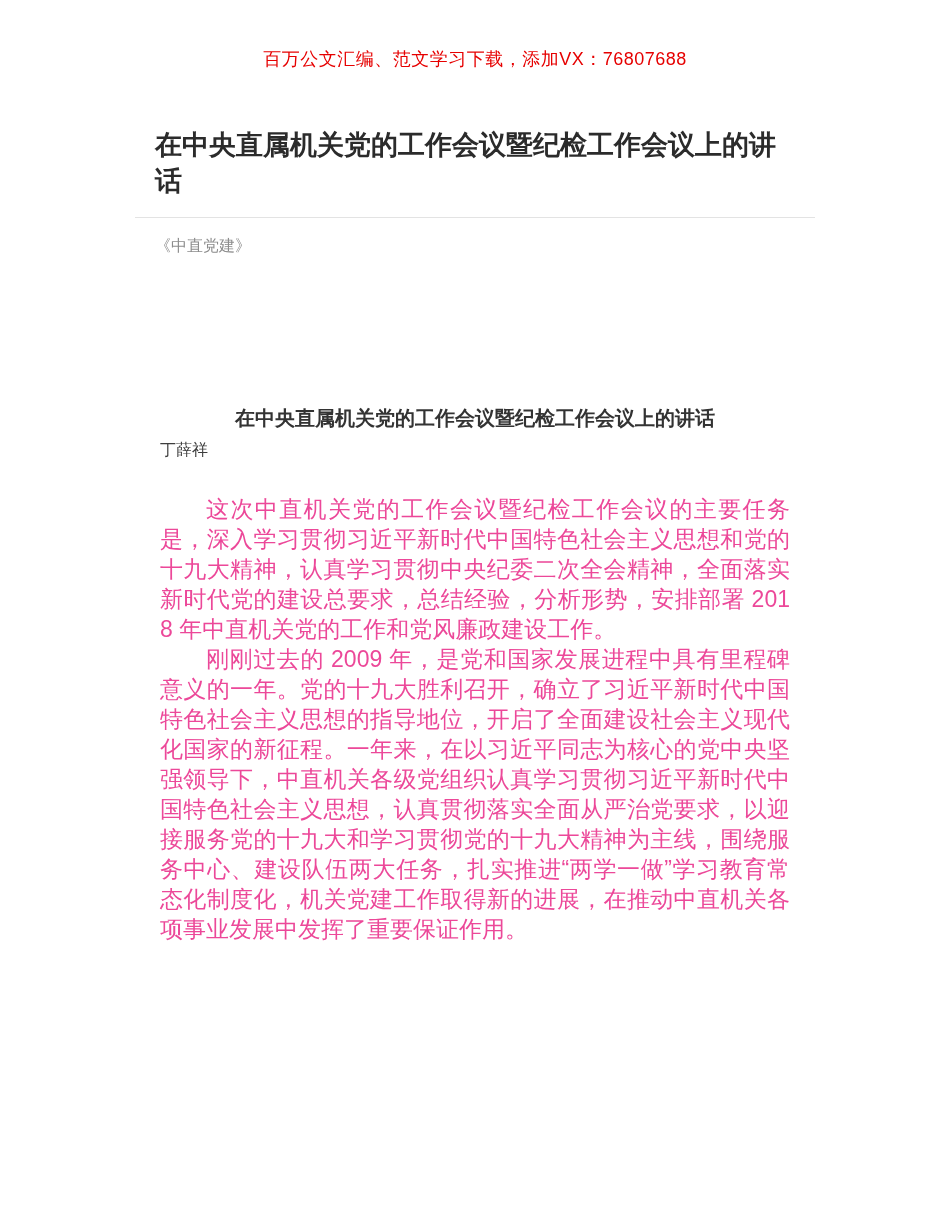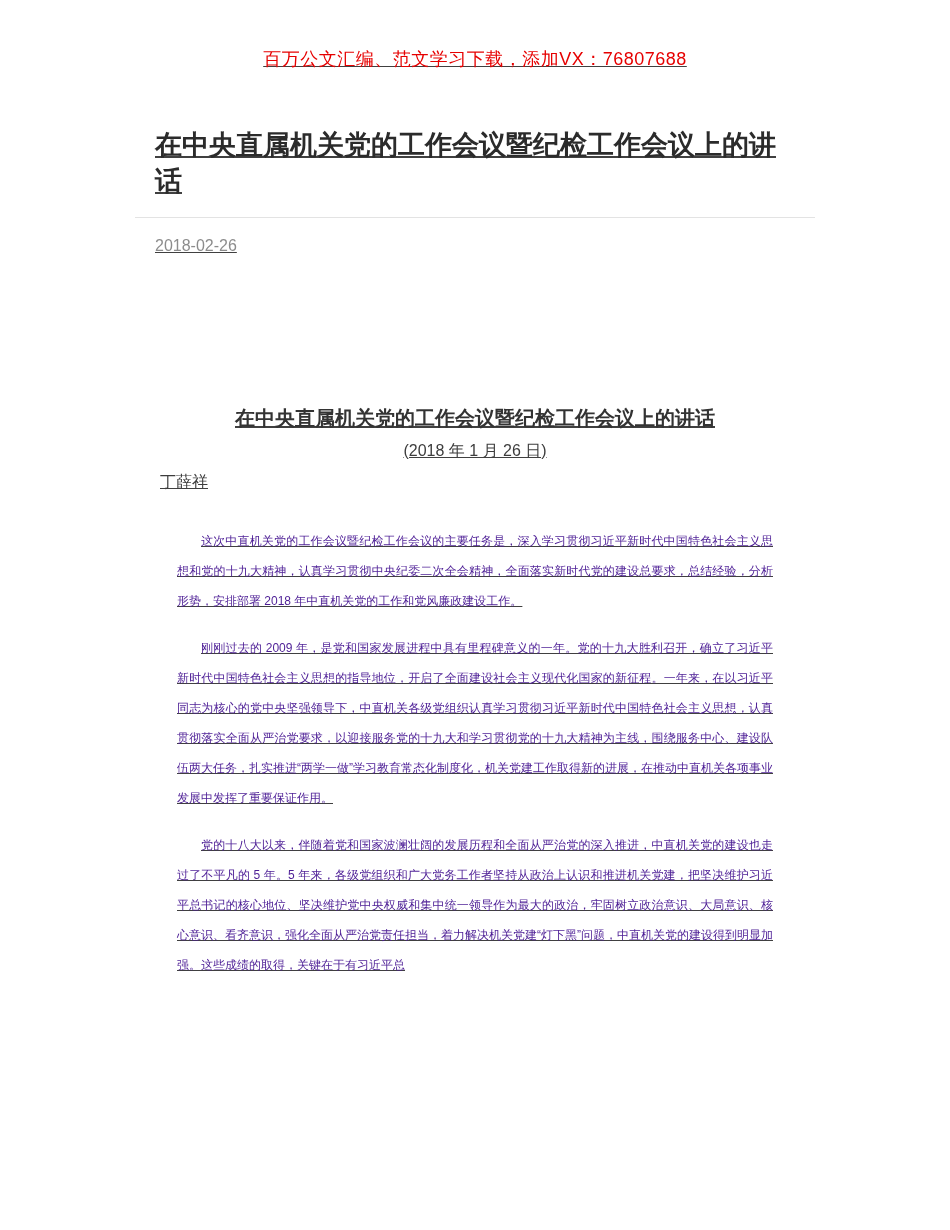--- a/index.html
+++ b/index.html
@@ -11,21 +11,20 @@
     width: 950px;
     height: 1230px;
     overflow: hidden;
     font-family: "Liberation Sans", "DejaVu Sans", sans-serif;
     color: #404040;
   }
   .page {
     width: 950px;
     height: 1102px;
     background: #ffffff;
-    text-decoration: underline;
   }
   .promo {
     padding-top: 47px;
     text-align: center;
     color: #e60000;
     font-size: 18px;
     letter-spacing: 0.5px;
   }
   .article {
     width: 680px;
@@ -73,57 +72,55 @@
   .doc-author {
     margin-top: 5px;
     font-size: 16px;
     color: #3d3d3d;
     line-height: 26px;
   }
   .doc-body {
     margin-top: 31px;
   }
   .doc-body p {
-    margin: 17px;
-    font-size: 12px;
+    margin: 0;
+    font-size: 23px;
     line-height: 30px;
-    color: #4c1d95;
+    color: #ec4899;
     text-align: justify;
     text-indent: 2em;
     word-break: break-all;
   }
 </style>
 </head>
 <body>
 
 <div class="page">
 
   <div class="promo">百万公文汇编、范文学习下载，添加VX：76807688</div>
 
   <div class="article">
 
     <h1 class="page-title">在中央直属机关党的工作会议暨纪检工作会议上的讲话</h1>
 
     <hr class="divider">
 
     <div class="meta">
-      <div>2018-02-26</div>
+      <div>《中直党建》</div>
     </div>
 
     <div class="doc">
 
       <h2 class="doc-title">在中央直属机关党的工作会议暨纪检工作会议上的讲话</h2>
 
-      <div class="doc-dateline">(2018 年 1 月 26 日)</div>
 
       <div class="doc-author">丁薛祥</div>
 
       <div class="doc-body">
         <p>这次中直机关党的工作会议暨纪检工作会议的主要任务是，深入学习贯彻习近平新时代中国特色社会主义思想和党的十九大精神，认真学习贯彻中央纪委二次全会精神，全面落实新时代党的建设总要求，总结经验，分析形势，安排部署 2018 年中直机关党的工作和党风廉政建设工作。</p>
         <p>刚刚过去的 2009 年，是党和国家发展进程中具有里程碑意义的一年。党的十九大胜利召开，确立了习近平新时代中国特色社会主义思想的指导地位，开启了全面建设社会主义现代化国家的新征程。一年来，在以习近平同志为核心的党中央坚强领导下，中直机关各级党组织认真学习贯彻习近平新时代中国特色社会主义思想，认真贯彻落实全面从严治党要求，以迎接服务党的十九大和学习贯彻党的十九大精神为主线，围绕服务中心、建设队伍两大任务，扎实推进“两学一做”学习教育常态化制度化，机关党建工作取得新的进展，在推动中直机关各项事业发展中发挥了重要保证作用。</p>
-        <p>党的十八大以来，伴随着党和国家波澜壮阔的发展历程和全面从严治党的深入推进，中直机关党的建设也走过了不平凡的 5 年。5 年来，各级党组织和广大党务工作者坚持从政治上认识和推进机关党建，把坚决维护习近平总书记的核心地位、坚决维护党中央权威和集中统一领导作为最大的政治，牢固树立政治意识、大局意识、核心意识、看齐意识，强化全面从严治党责任担当，着力解决机关党建“灯下黑”问题，中直机关党的建设得到明显加强。这些成绩的取得，关键在于有习近平总</p>
       </div>
 
     </div>
 
   </div>
 
 </div>
 
 </body></html>

